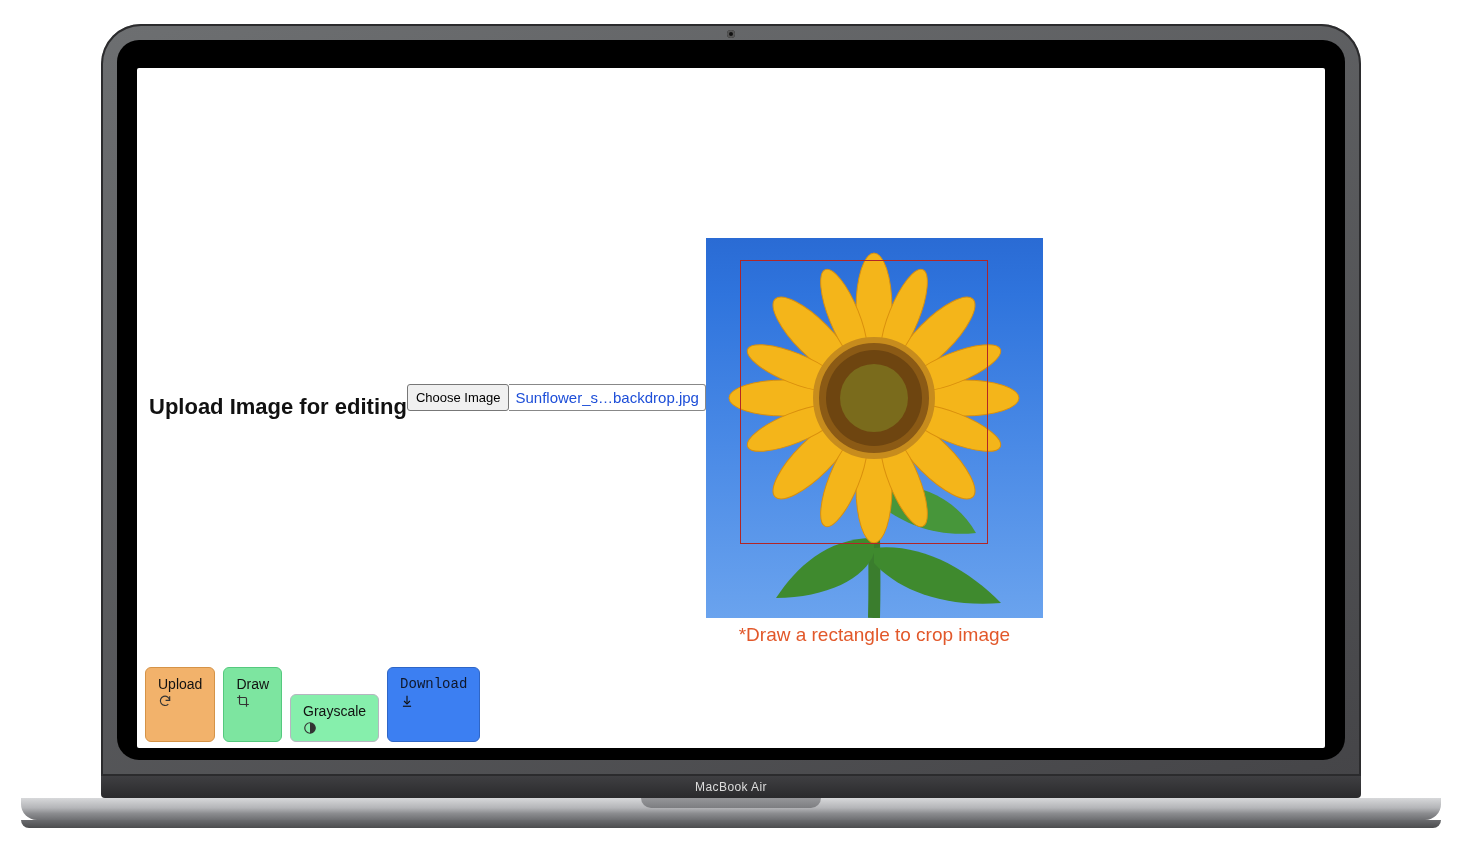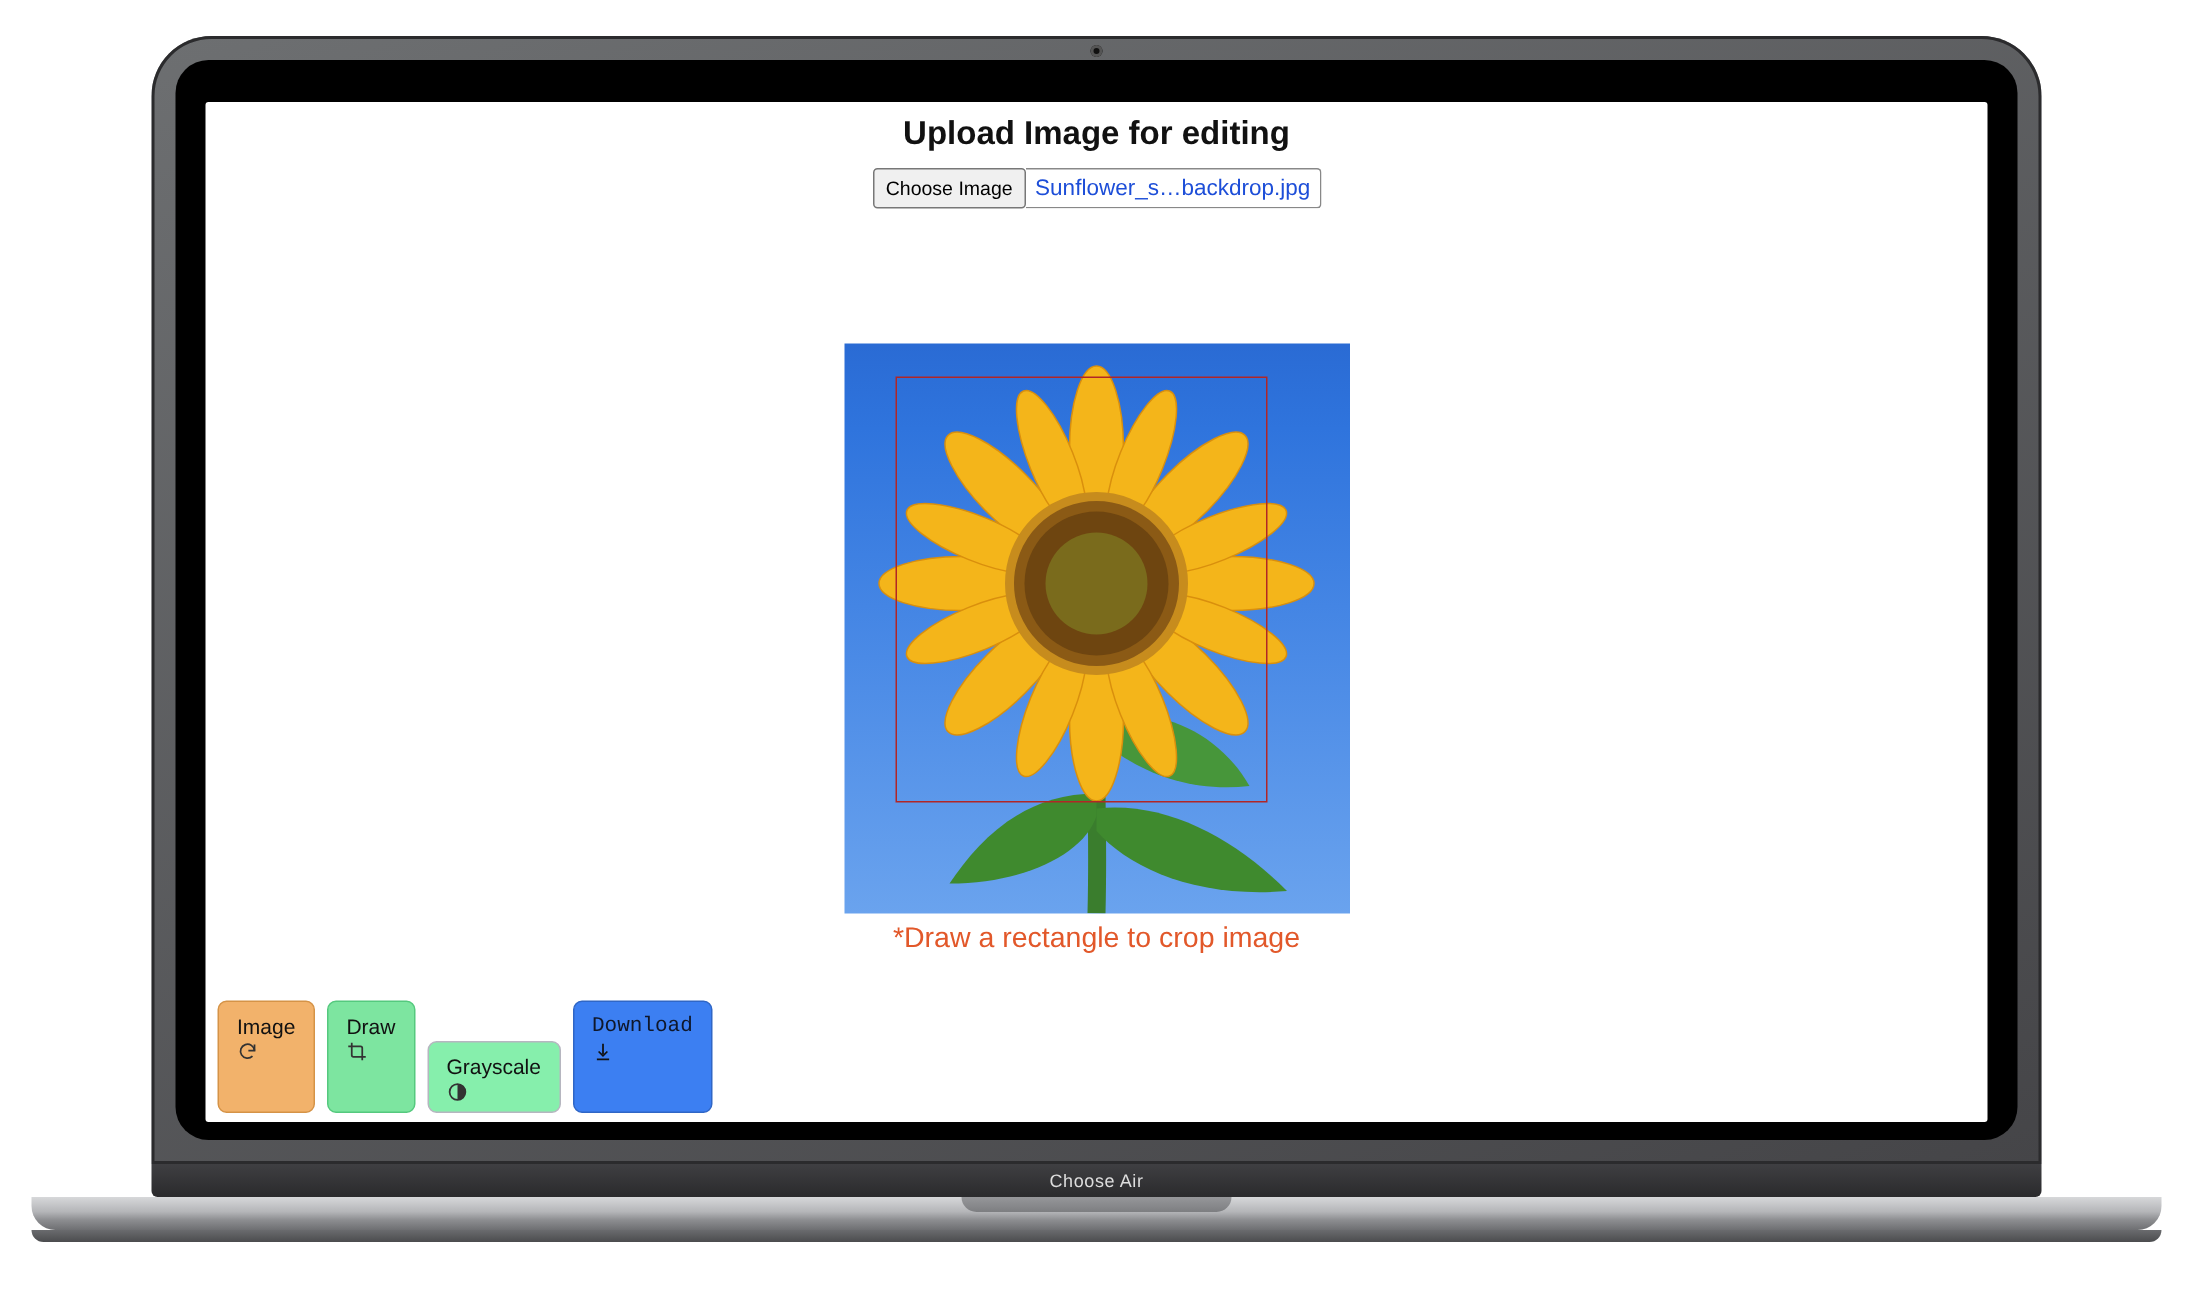--- a/index.html
+++ b/index.html
@@ -45,23 +45,24 @@
       height: 680px;
       border-radius: 2px;
       display: flex;
       flex-direction: column;
       overflow: hidden;
       position: relative;
     }
     .page {
       flex: 1;
       display: flex;
-      flex-direction: column;
+      flex-direction: row;
       align-items: center;
       padding-top: 8px;
+      margin-left: 12px;
     }
     h2.title {
       font-size: 22px;
       font-weight: 700;
       color: #111;
       margin-bottom: 10px;
     }
     .file-block {
       display: flex;
       align-items: stretch;
@@ -228,21 +229,21 @@
                 <circle cx="168" cy="160" r="58" fill="none" stroke="#c78c1d" stroke-width="6"></circle>
               </svg>
               <div class="crop-rect"></div>
             </div>
             <div class="hint">*Draw a rectangle to crop image</div>
           </div>
         </div>
 
         <div class="toolbar">
           <button class="tbtn tbtn-reset">
-            <span>Image</span>
+            <span>Upload</span>
             <svg viewBox="0 0 24 24" fill="none" stroke="#333" stroke-width="2">
               <path d="M20 11a8 8 0 1 0-2.3 6.3"></path>
                 <path d="M20 4v7h-7"></path>
             </svg>
           </button>
           <button class="tbtn tbtn-crop">
             <span>Draw</span>
             <svg viewBox="0 0 24 24" fill="none" stroke="#333" stroke-width="2">
               <path d="M6 2v14a2 2 0 0 0 2 2h14"></path>
                 <path d="M18 22V8a2 2 0 0 0-2-2H2"></path>
@@ -262,18 +263,18 @@
                 <path d="M7 12l5 5 5-5"></path>
                 <path d="M5 21h14"></path>
             </svg>
           </button>
         </div>
 
       </div>
     </div>
   </div>
 
-  <div class="hinge-bar">Choose Air</div>
+  <div class="hinge-bar">MacBook Air</div>
   <div class="base">
     <div class="notch"></div>
   </div>
   <div class="foot"></div>
 </div>
 
 </body></html>

